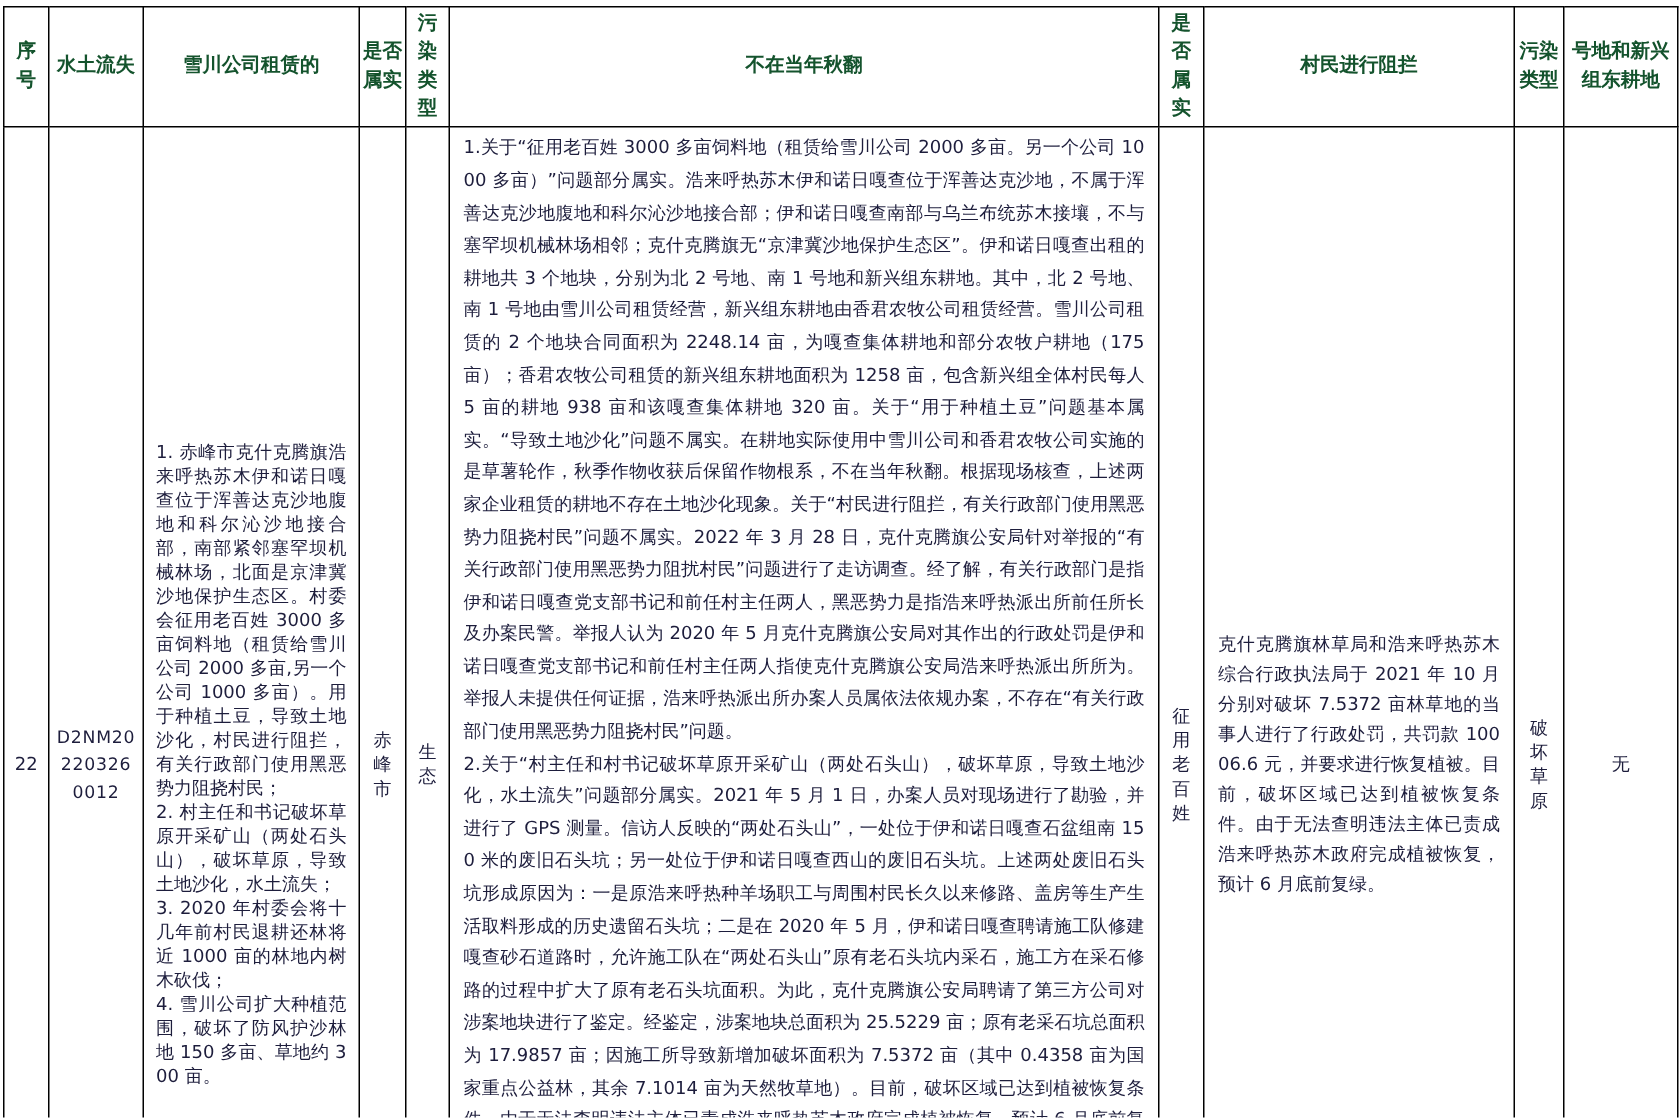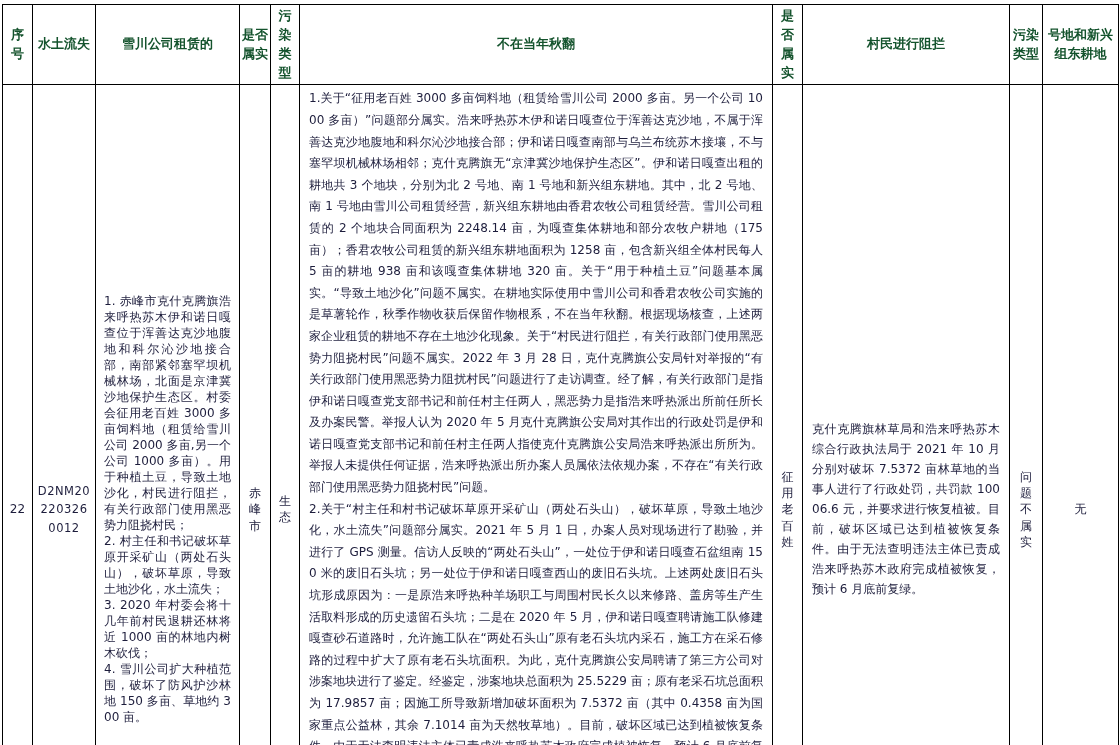--- a/index.html
+++ b/index.html
@@ -60,19 +60,19 @@
 3. 2020 年村委会将十几年前村民退耕还林将近 1000 亩的林地内树木砍伐；
 4. 雪川公司扩大种植范围，破坏了防风护沙林地 150 多亩、草地约 300 亩。</td>
     <td class="center"><span class="v">赤峰市</span></td>
     <td class="center"><span class="v">生态</span></td>
     <td class="prose invest22">1.关于“征用老百姓 3000 多亩饲料地（租赁给雪川公司 2000 多亩。另一个公司 1000 多亩）”问题部分属实。浩来呼热苏木伊和诺日嘎查位于浑善达克沙地，不属于浑善达克沙地腹地和科尔沁沙地接合部；伊和诺日嘎查南部与乌兰布统苏木接壤，不与塞罕坝机械林场相邻；克什克腾旗无“京津冀沙地保护生态区”。伊和诺日嘎查出租的耕地共 3 个地块，分别为北 2 号地、南 1 号地和新兴组东耕地。其中，北 2 号地、南 1 号地由雪川公司租赁经营，新兴组东耕地由香君农牧公司租赁经营。雪川公司租赁的 2 个地块合同面积为 2248.14 亩，为嘎查集体耕地和部分农牧户耕地（175 亩）；香君农牧公司租赁的新兴组东耕地面积为 1258 亩，包含新兴组全体村民每人 5 亩的耕地 938 亩和该嘎查集体耕地 320 亩。关于“用于种植土豆”问题基本属实。“导致土地沙化”问题不属实。在耕地实际使用中雪川公司和香君农牧公司实施的是草薯轮作，秋季作物收获后保留作物根系，不在当年秋翻。根据现场核查，上述两家企业租赁的耕地不存在土地沙化现象。关于“村民进行阻拦，有关行政部门使用黑恶势力阻挠村民”问题不属实。2022 年 3 月 28 日，克什克腾旗公安局针对举报的“有关行政部门使用黑恶势力阻扰村民”问题进行了走访调查。经了解，有关行政部门是指伊和诺日嘎查党支部书记和前任村主任两人，黑恶势力是指浩来呼热派出所前任所长及办案民警。举报人认为 2020 年 5 月克什克腾旗公安局对其作出的行政处罚是伊和诺日嘎查党支部书记和前任村主任两人指使克什克腾旗公安局浩来呼热派出所所为。举报人未提供任何证据，浩来呼热派出所办案人员属依法依规办案，不存在“有关行政部门使用黑恶势力阻挠村民”问题。
 2.关于“村主任和村书记破坏草原开采矿山（两处石头山），破坏草原，导致土地沙化，水土流失”问题部分属实。2021 年 5 月 1 日，办案人员对现场进行了勘验，并进行了 GPS 测量。信访人反映的“两处石头山”，一处位于伊和诺日嘎查石盆组南 150 米的废旧石头坑；另一处位于伊和诺日嘎查西山的废旧石头坑。上述两处废旧石头坑形成原因为：一是原浩来呼热种羊场职工与周围村民长久以来修路、盖房等生产生活取料形成的历史遗留石头坑；二是在 2020 年 5 月，伊和诺日嘎查聘请施工队修建嘎查砂石道路时，允许施工队在“两处石头山”原有老石头坑内采石，施工方在采石修路的过程中扩大了原有老石头坑面积。为此，克什克腾旗公安局聘请了第三方公司对涉案地块进行了鉴定。经鉴定，涉案地块总面积为 25.5229 亩；原有老采石坑总面积为 17.9857 亩；因施工所导致新增加破坏面积为 7.5372 亩（其中 0.4358 亩为国家重点公益林，其余 7.1014 亩为天然牧草地）。目前，破坏区域已达到植被恢复条件。由于无法查明违法主体已责成浩来呼热苏木政府完成植被恢复。预计 6 月底前复绿。不存在开采矿山和水土流失问题。
 3.关于“2020 年村委会将十几年前村民退耕还林将近 1000 亩的林地内树木砍伐”问题不属实。2022 年 3 月 27 日由克什克腾旗公安局进行了实地勘查，经作业设计与实地对比，退耕还林地面积并未减少，也无林木砍伐痕迹。目前，树木长势良好。
 4.关于“雪川公司扩大种植范围，破坏了防风护沙林地 150 多亩、草地约 800 亩”问题不属实。2022 年 3 月 27 日克什克腾旗联合调查组现场勘查确认，雪川公司流转土地承包合同面积为 2248.14 亩。现场勘查耕作使用面积为 2226.36 亩，雪川公司使用土地过程中无扩大种植范围行为。</td>
     <td class="center"><span class="v">征用老百姓</span></td>
     <td class="prose handle22">克什克腾旗林草局和浩来呼热苏木综合行政执法局于 2021 年 10 月分别对破坏 7.5372 亩林草地的当事人进行了行政处罚，共罚款 10006.6 元，并要求进行恢复植被。目前，破坏区域已达到植被恢复条件。由于无法查明违法主体已责成浩来呼热苏木政府完成植被恢复，预计 6 月底前复绿。</td>
-    <td class="center"><span class="v">问题不属实</span></td>
+    <td class="center"><span class="v">破坏草原</span></td>
     <td class="center none">无</td>
   </tr>
 
 </tbody>
     </table>
 </div>
 
 </body></html>

